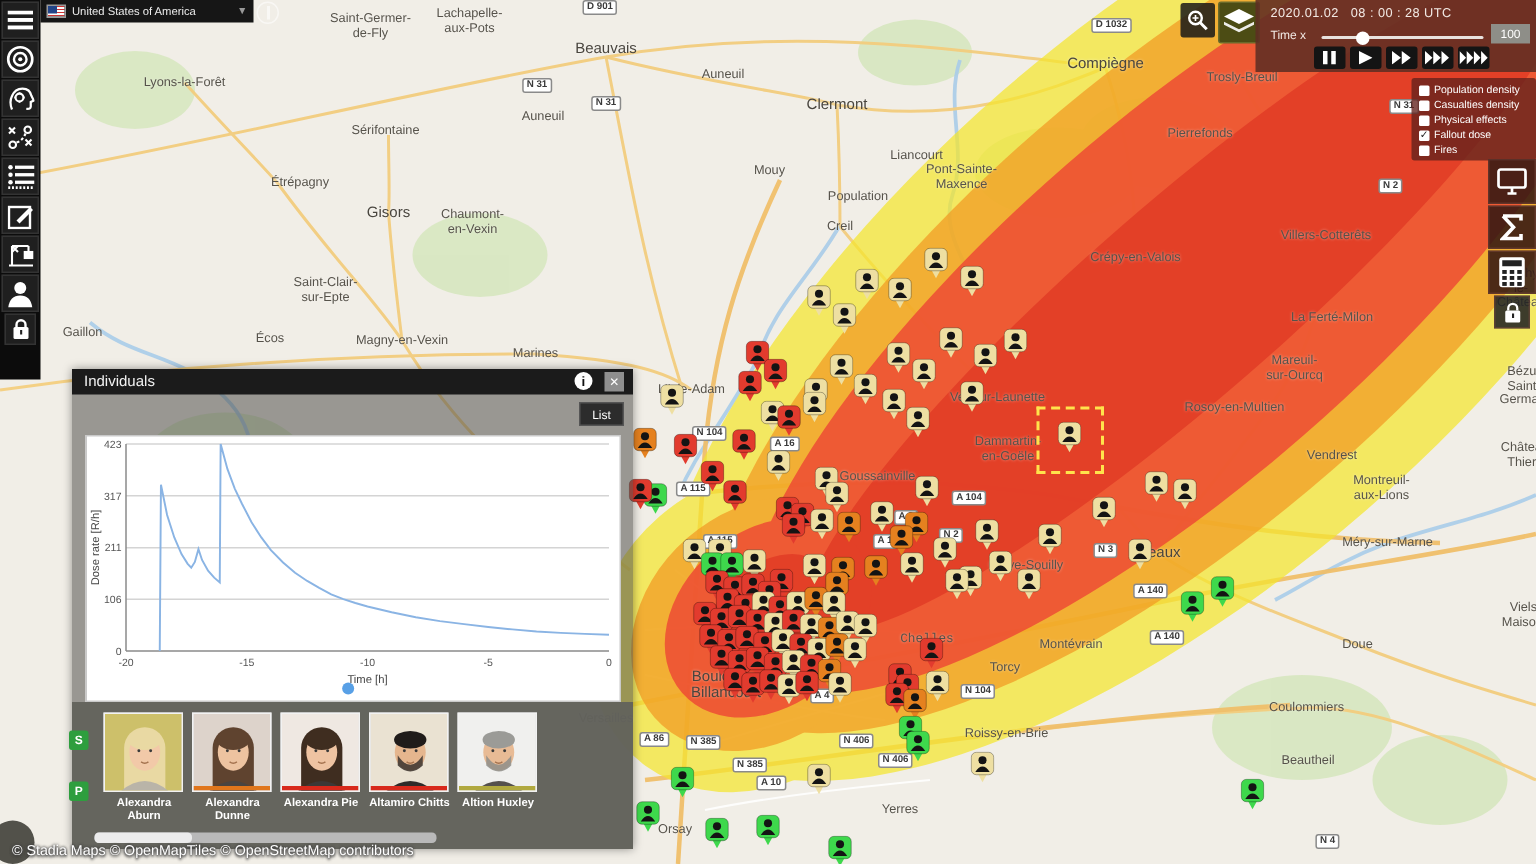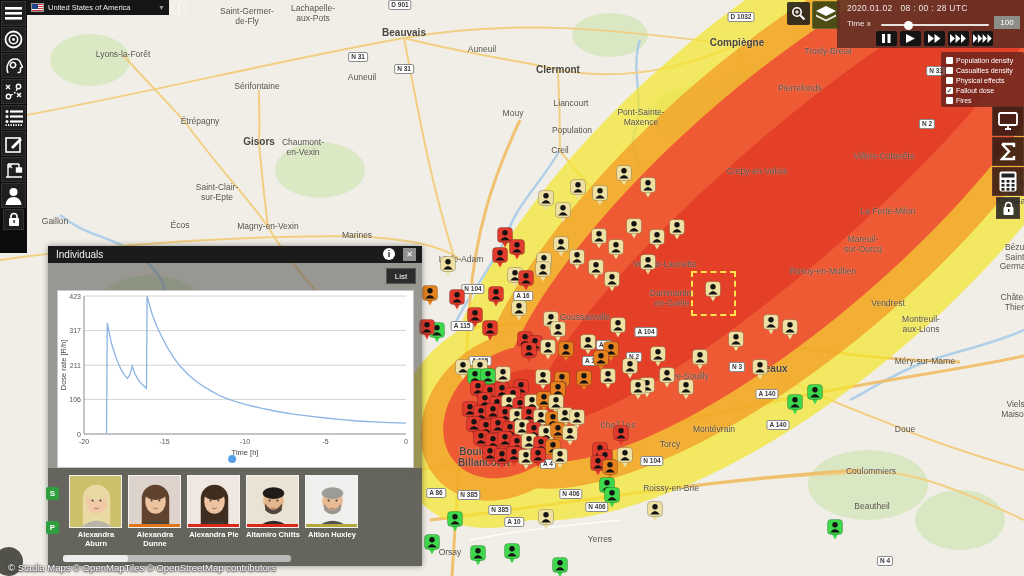--- a/index.html
+++ b/index.html
@@ -3,21 +3,21 @@
 <meta charset="utf-8">
 <style>
   html,body{margin:0;padding:0;background:#222;}
   *{box-sizing:border-box;font-family:"Liberation Sans",sans-serif;}
   .stage{position:relative;width:1024px;height:576px;overflow:hidden;background:#f1eee7;}
   svg{display:block;}
   
   #map-base{position:absolute;left:0;top:0;}
   .lbl{position:absolute;transform:translate(-50%,-50%);font-size:8.5px;color:#56524a;
        white-space:pre-line;text-align:center;line-height:1.12;text-shadow:0 0 2px rgba(255,255,255,.55);}
-  .lbl.big{font-size:10px;color:#49453e;font-weight:bold;}
+  .lbl.big{font-size:10px;color:#49453e;}
   .shield{position:absolute;transform:translate(-50%,-50%);font-size:6.5px;font-weight:bold;color:#3a3a3a;
        background:#fff;border:1px solid #8a8a8a;border-radius:2px;padding:0 2px;line-height:8px;height:10px;}
   .marker{position:absolute;width:16px;height:21px;}
   .sel-box{position:absolute;left:691px;top:271px;width:45px;height:45px;border:2px dashed #ffe34c;}
   
   .sidebar{position:absolute;left:0;top:0;width:27px;height:253px;background:#0c0c0c;display:flex;
        flex-direction:column;align-items:center;padding-top:1px;gap:1px;}
   .sb-btn{width:25px;height:25px;background:#1f1f1f;border:1px solid #333;display:flex;align-items:center;justify-content:center;}
   .sb-btn.small{width:21px;height:21px;}
   
@@ -158,21 +158,21 @@
 
   <div id="labels-layer">
       <div class="lbl" style="left: 247px; top: 17px;">Saint-Germer-
 de-Fly</div>
       <div class="lbl" style="left: 313px; top: 14px;">Lachapelle-
 aux-Pots</div>
       <div class="lbl big" style="left: 404px; top: 33px;">Beauvais</div>
       <div class="lbl" style="left: 362px; top: 78px;">Auneuil</div>
       <div class="lbl" style="left: 482px; top: 50px;">Auneuil</div>
       <div class="lbl big" style="left: 558px; top: 70px;">Clermont</div>
-      <div class="lbl" style="left: 571px; top: 104px;">Liancourt</div>
+      <div class="lbl" style="left: 611px; top: 104px;">Liancourt</div>
       <div class="lbl" style="left: 513px; top: 114px;">Mouy</div>
       <div class="lbl" style="left: 572px; top: 131px;">Population</div>
       <div class="lbl" style="left: 641px; top: 118px;">Pont-Sainte-
 Maxence</div>
       <div class="lbl" style="left: 560px; top: 151px;">Creil</div>
       <div class="lbl big" style="left: 737px; top: 43px;">Compiègne</div>
       <div class="lbl" style="left: 828px; top: 52px;">Trosly-Breuil</div>
       <div class="lbl" style="left: 800px; top: 89px;">Pierrefonds</div>
       <div class="lbl" style="left: 757px; top: 172px; text-align: center;">Crépy-en-Valois</div>
       <div class="lbl" style="left: 884px; top: 157px;">Villers-Cotterêts</div>
@@ -182,21 +182,21 @@
       <div class="lbl" style="left: 823px; top: 272px;">Rosoy-en-Multien</div>
       <div class="lbl" style="left: 665px; top: 265px;">Ver-sur-Launette</div>
       <div class="lbl" style="left: 672px; top: 299px;">Dammartin-
 en-Goële</div>
       <div class="lbl" style="left: 585px; top: 318px;">Goussainville</div>
       <div class="lbl" style="left: 461px; top: 260px;">L'Isle-Adam</div>
       <div class="lbl" style="left: 123px; top: 55px;">Lyons-la-Forêt</div>
       <div class="lbl" style="left: 257px; top: 87px;">Sérifontaine</div>
       <div class="lbl" style="left: 200px; top: 122px;">Étrépagny</div>
       <div class="lbl big" style="left: 259px; top: 142px;">Gisors</div>
-      <div class="lbl" style="left: 303px; top: 148px;">Chaumont-
+      <div class="lbl" style="left: 315px; top: 148px;">Chaumont-
 en-Vexin</div>
       <div class="lbl" style="left: 217px; top: 193px;">Saint-Clair-
 sur-Epte</div>
       <div class="lbl" style="left: 180px; top: 226px;">Écos</div>
       <div class="lbl" style="left: 268px; top: 227px;">Magny-en-Vexin</div>
       <div class="lbl" style="left: 357px; top: 236px;">Marines</div>
       <div class="lbl" style="left: 55px; top: 222px;">Gaillon</div>
       <div class="lbl big" style="left: 772px; top: 369px;">Meaux</div>
       <div class="lbl" style="left: 684px; top: 377px;">Claye-Souilly</div>
       <div class="lbl" style="left: 618px; top: 427px; font-family: Liberation Mono, monospace;">Chelles</div>

